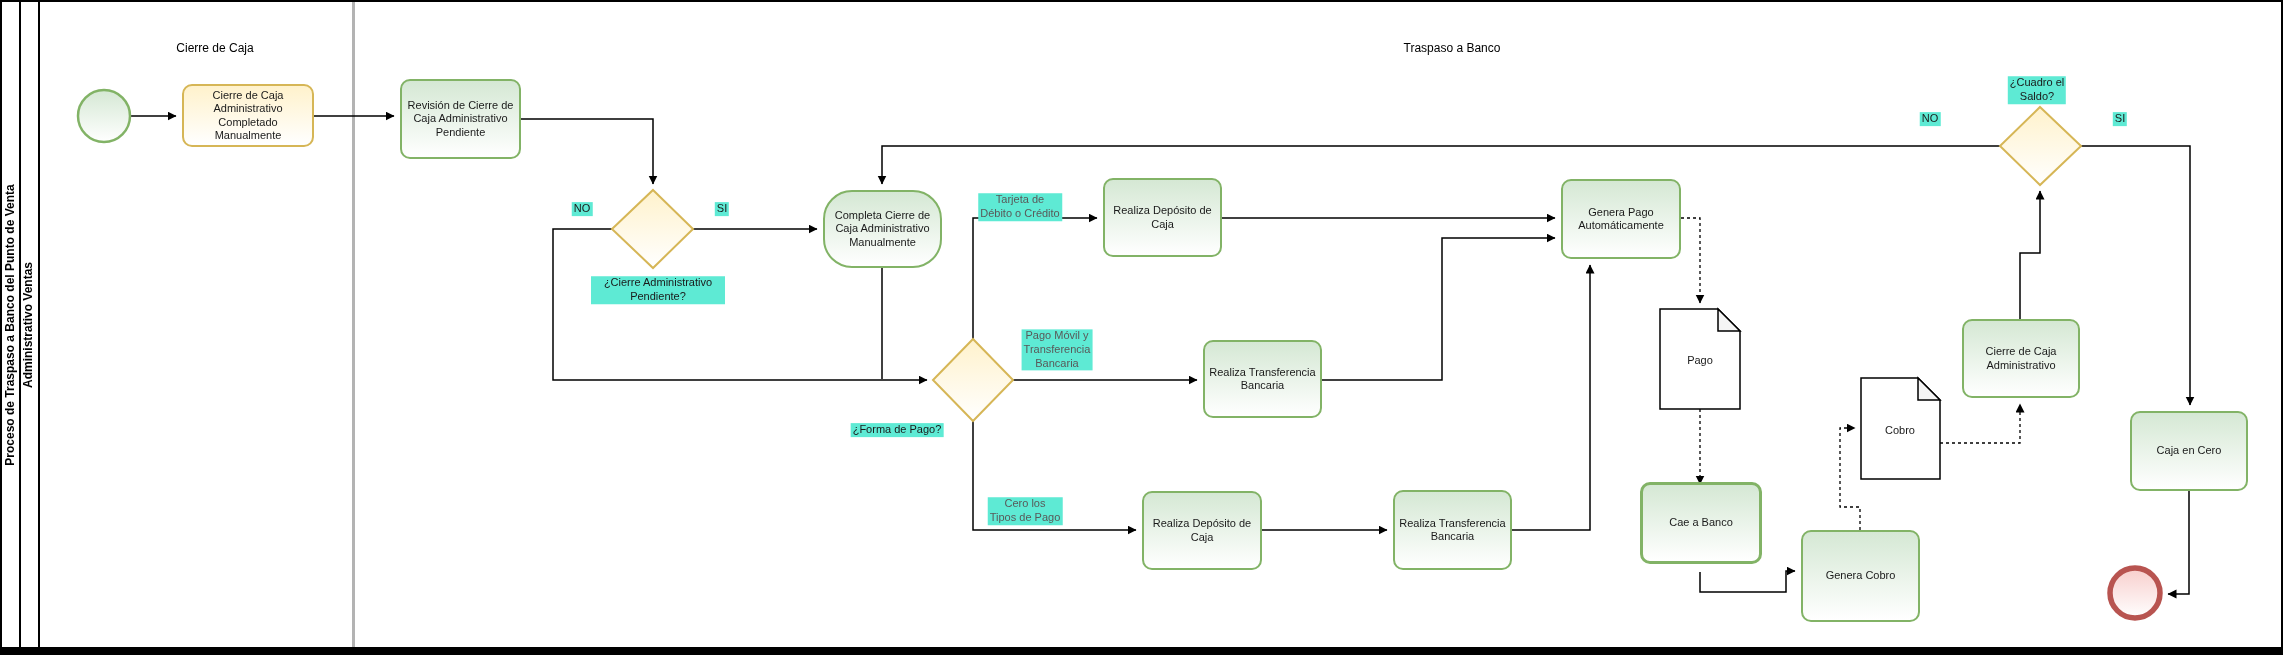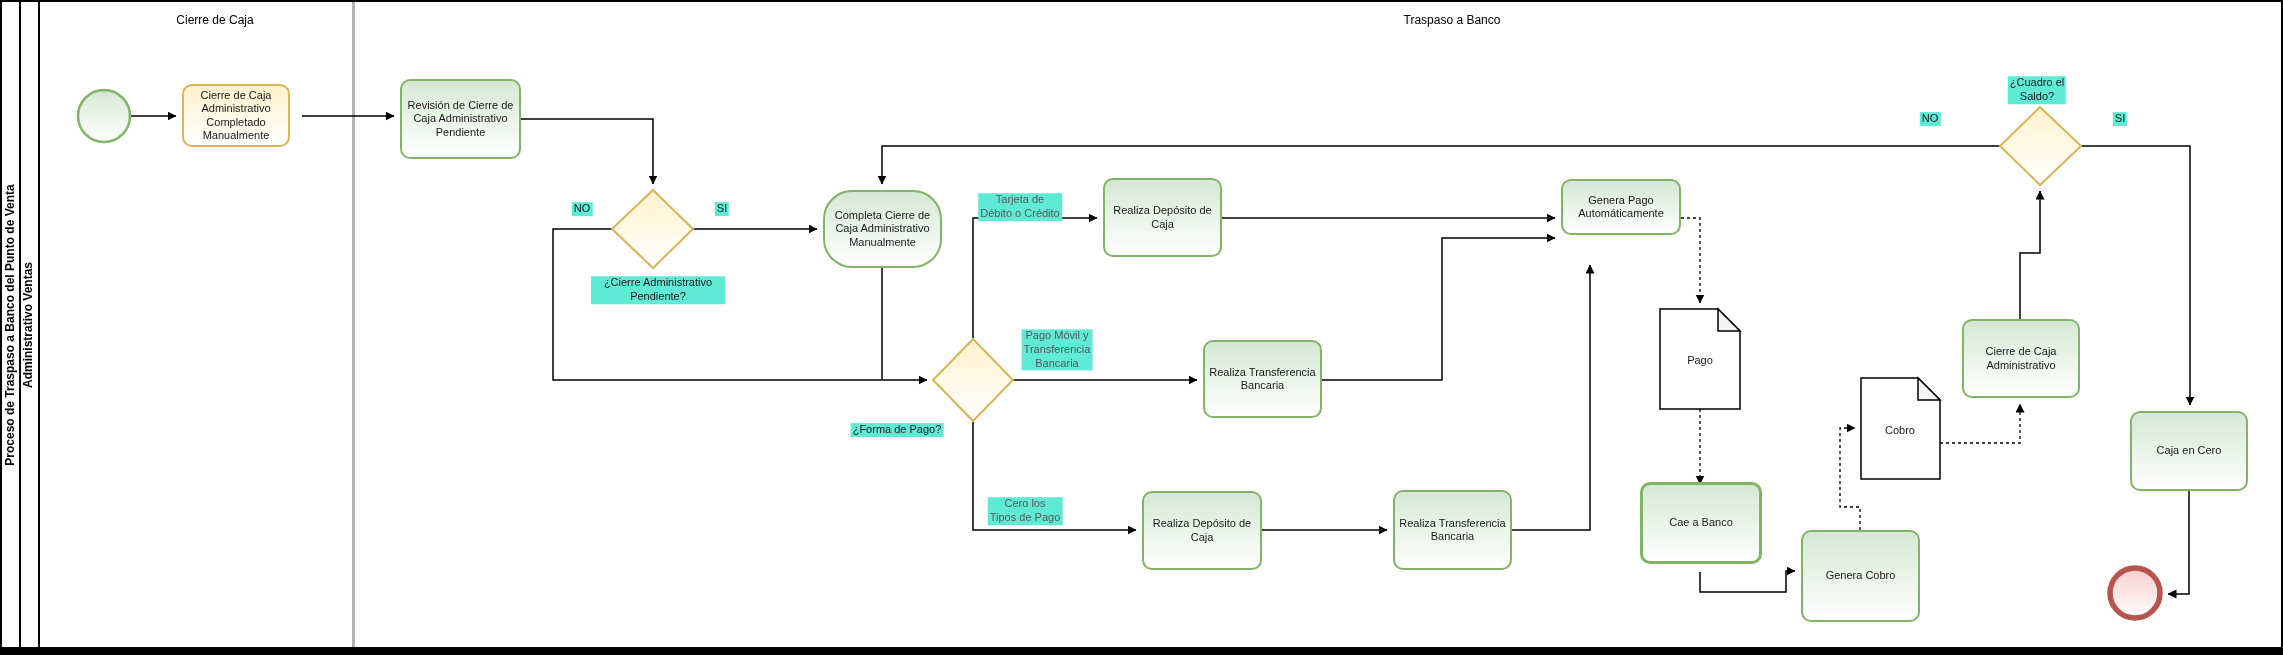--- a/index.html
+++ b/index.html
@@ -17,21 +17,21 @@
   .col-line{position:absolute;top:2px;bottom:8px;width:2px;background:#000;}
   .phase-divider{position:absolute;top:2px;bottom:8px;width:3px;background:#b3b3b3;}
   .vlabel{
     position:absolute;width:640px;height:16px;
     transform:rotate(-90deg);
     text-align:center;font-weight:bold;font-size:12px;color:#000;
     white-space:nowrap;line-height:16px;
   }
   .phase-header{
     position:absolute;transform:translate(-50%,-50%);
-    font-size:12px;color:#000;white-space:nowrap;
+    font-size:12px;color:#000;white-space:nowrap;margin-top:28px;
   }
   .task{
     position:absolute;box-sizing:border-box;
     border:2px solid #82b366;border-radius:10px;
     background:linear-gradient(#d5e8d4,#ffffff);
     display:flex;align-items:center;justify-content:center;
     text-align:center;font-size:11px;line-height:1.2;color:#1a1a1a;
     padding:3px 4px;
   }
   .task.yellow{border-color:#d6b656;background:linear-gradient(#fff2cc,#ffffff);}
@@ -119,28 +119,28 @@
     <polygon points="2040,107 2081,146 2040,185 2000,146" fill="url(#gradYellow)" stroke="#d6b656" stroke-width="2"></polygon>
 
     <g stroke="#000" stroke-width="1.5">
       <path d="M1660,309 L1718,309 L1740,331 L1740,409 L1660,409 Z" fill="#ffffff"></path>
       <path d="M1718,309 L1718,331 L1740,331 Z" fill="#f5f5f5"></path>
       <path d="M1861,378 L1918,378 L1940,400 L1940,479 L1861,479 Z" fill="#ffffff"></path>
       <path d="M1918,378 L1918,400 L1940,400 Z" fill="#f5f5f5"></path>
     </g>
   </svg>
 
-  <div class="task yellow" style="left:182px;top:84px;width:108px;height:63px;">Cierre de Caja Administrativo Completado Manualmente</div>
+  <div class="task yellow" style="left:182px;top:84px;width:132px;height:63px;">Cierre de Caja Administrativo Completado Manualmente</div>
   <div class="task" style="left:400px;top:79px;width:121px;height:80px;">Revisión de Cierre de Caja Administrativo Pendiente</div>
   <div class="task" style="left:823px;top:190px;width:119px;height:78px;border-radius:29px;">Completa Cierre de Caja Administrativo Manualmente</div>
   <div class="task" style="left:1103px;top:178px;width:119px;height:79px;">Realiza Depósito de Caja</div>
   <div class="task" style="left:1203px;top:340px;width:119px;height:78px;">Realiza Transferencia Bancaria</div>
   <div class="task" style="left:1142px;top:491px;width:120px;height:79px;">Realiza Depósito de Caja</div>
   <div class="task" style="left:1393px;top:490px;width:119px;height:80px;">Realiza Transferencia Bancaria</div>
-  <div class="task" style="left:1561px;top:179px;width:120px;height:56px;">Genera Pago Automáticamente</div>
+  <div class="task" style="left:1561px;top:179px;width:120px;height:80px;">Genera Pago Automáticamente</div>
   <div class="task thick" style="left:1640px;top:482px;width:122px;height:82px;">Cae a Banco</div>
   <div class="task" style="left:1801px;top:530px;width:119px;height:92px;">Genera Cobro</div>
   <div class="task" style="left:1962px;top:319px;width:118px;height:79px;">Cierre de Caja Administrativo</div>
   <div class="task" style="left:2130px;top:411px;width:118px;height:80px;">Caja en Cero</div>
 
   <div class="doc-label" style="left:1700px;top:360px;">Pago</div>
   <div class="doc-label" style="left:1900px;top:430px;">Cobro</div>
 
   <div class="edge-label" style="left:658px;top:290px;width:130px;">¿Cierre Administrativo
 Pendiente?</div>

